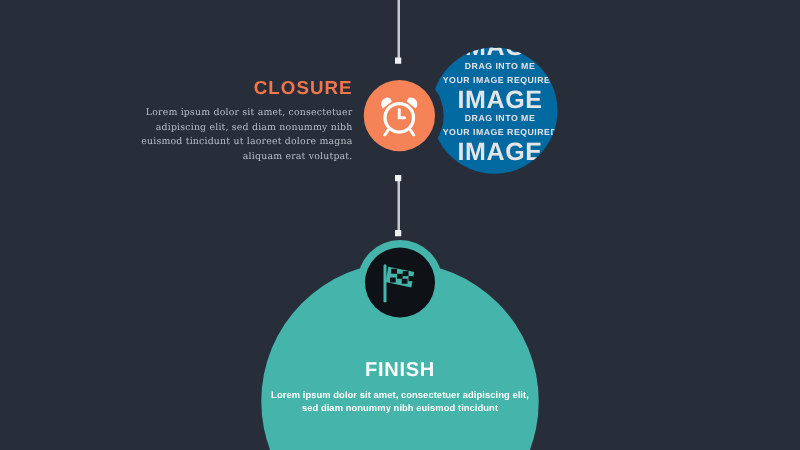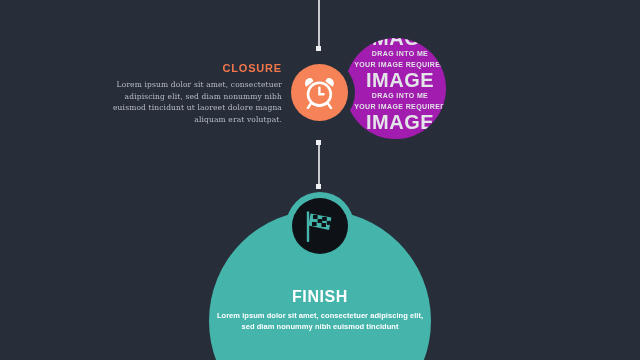--- a/index.html
+++ b/index.html
@@ -33,21 +33,21 @@
   }
 
   
   .image-circle {
     position: absolute;
     left: 345px;
     top: 38px;
     width: 101px;
     height: 101px;
     border-radius: 50%;
-    background: #a21caf;
+    background: #0369a1;
     overflow: hidden;
   }
   .image-wm {
     position: absolute;
     left: -30px;
     top: -10px;
     width: 170px;
     color: #e4e6e9;
     text-align: center;
     user-select: none;
@@ -149,21 +149,21 @@
   
   .closure-text {
     position: absolute;
     left: 110px;
     top: 62px;
     width: 172px;
     text-align: right;
   }
   .closure-title {
     color: #f3764a;
-    font-size: 11px;
+    font-size: 15px;
     font-weight: bold;
     letter-spacing: 0.8px;
     margin-bottom: 5px;
   }
   .closure-body {
     color: #b9bec6;
     font-family: "DejaVu Serif", serif;
     font-size: 7.5px;
     line-height: 11.5px;
     letter-spacing: 0.15px;

